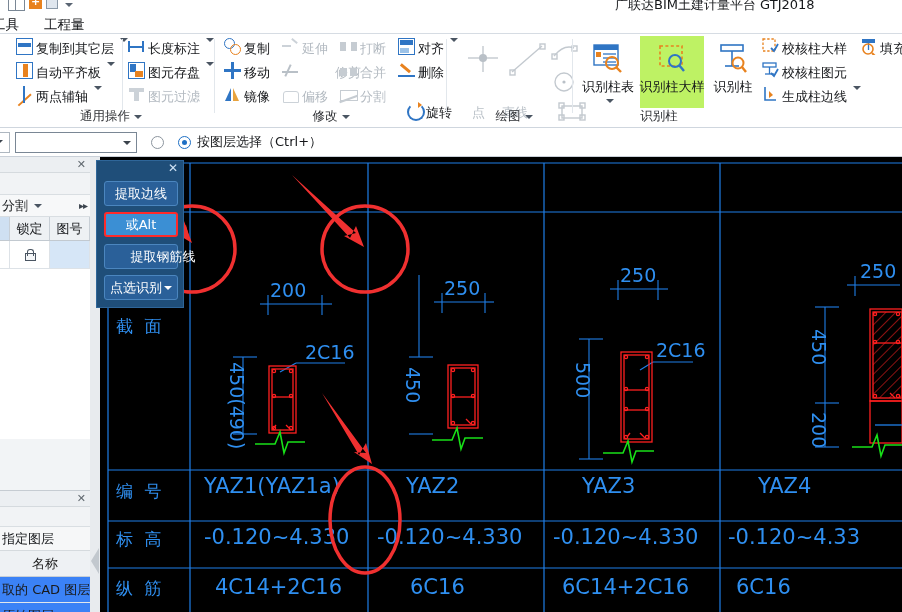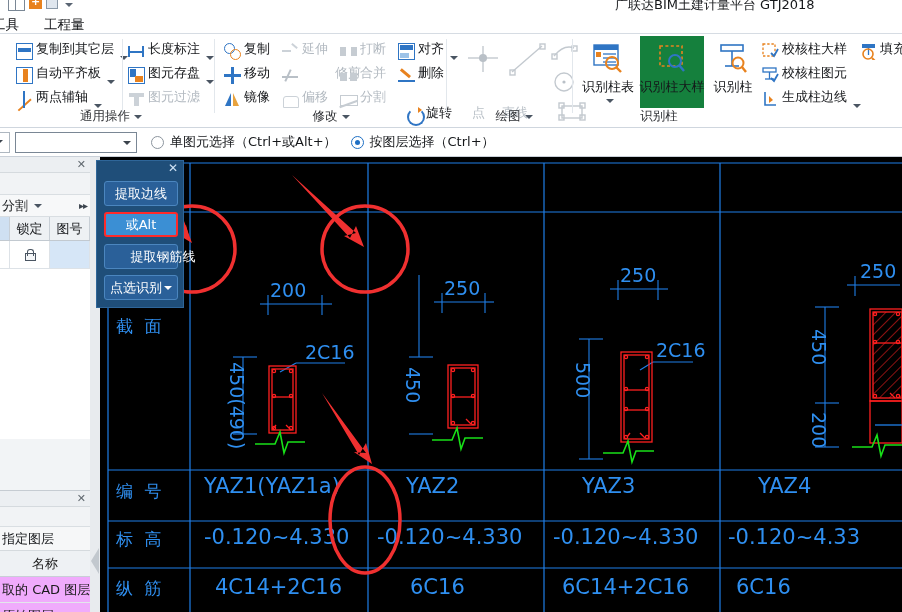--- a/index.html
+++ b/index.html
@@ -71,21 +71,21 @@
   }
   .rb-caption {
     position:absolute; bottom:3px; width:100%; text-align:center;
     font-size:12.5px; color:#2d2f33; white-space:nowrap;
   }
   .rb-caption .cap-arrow {
     display:inline-block; width:0;height:0;margin-left:4px; vertical-align:middle;
     border-left:4px solid transparent;border-right:4px solid transparent;border-top:4px solid #4a5562;
   }
   .rb-item {
-    position:absolute; display:flex; align-items:flex-end; gap:3px;
+    position:absolute; display:flex; align-items:flex-start; gap:3px;
     height:22px; padding:0 2px; font-size:13px; color:#15171a; white-space:nowrap;
   }
   .rb-item.dim { color:#b3bac1; }
   .rb-item .lbl { line-height:22px; }
   .dd-caret {
     width:0;height:0;border-left:4px solid transparent;border-right:4px solid transparent;
     border-top:4px solid #4a5562; margin-left:3px;
   }
 
   
@@ -132,21 +132,21 @@
   
   .draw-glyph { position:absolute; }
   .dg-label { position:absolute; font-size:13px; color:#b9c0c7; }
 
   
   .rb-big {
     position:absolute; top:2px; width:64px; height:72px;
     display:flex; flex-direction:column; align-items:center; justify-content:flex-start;
     padding-top:6px; font-size:13px; color:#15171a; white-space:nowrap;
   }
-  .rb-big.selected { background:#15803d; }
+  .rb-big.selected { background:#bef264; }
   .rb-big .bigtxt { margin-top:4px; }
   .bigic { width:36px; height:32px; position:relative; }
 
   
   #selbar {
     position:absolute; left:0; top:128px; width:902px; height:29px;
     background:#ffffff; border-bottom:1px solid #c9d0d8;
     display:flex; align-items:center;
   }
   .sb-caret-btn {
@@ -191,21 +191,21 @@
   .lock-ic:after{content:'';position:absolute;left:3px;top:0;width:5px;height:6px;border:1px solid #4a5562;border-bottom:none;border-radius:3px 3px 0 0;}
   .lp-fill { background:#fff; }
 
   
   #left-dock2 {
     position:absolute; left:0; top:490px; width:90px; height:122px; background:#f2f4f6;
     border-top:1px solid #c6ccd2;
   }
   .lp2-label { height:24px; display:flex; align-items:center; font-size:13px; color:#15171a; padding-left:2px; border-bottom:1px solid #d5dade; background:#f6f7f8;}
   .lp2-colhdr { height:26px; display:flex; align-items:center; justify-content:center; font-size:13px; background:#eef1f4; border-bottom:1px solid #c8cfd6;}
-  .lp2-item { height:26px; display:flex; align-items:center; font-size:13px; padding-left:2px; background:#f0abfc; border-bottom:1px solid #e3e7eb; white-space:nowrap;}
+  .lp2-item { height:26px; display:flex; align-items:center; font-size:13px; padding-left:2px; background:#3b82f6; border-bottom:1px solid #e3e7eb; white-space:nowrap;}
 
   
   #splitter {
     position:absolute; left:90px; top:157px; width:10px; height:455px; background:#e8ebee;
   }
   #splitter-grip {
     position:absolute; left:91px; top:548px; width:8px; height:26px; background:#c2c8ce;
     clip-path: polygon(100% 0, 100% 100%, 0 50%);
   }
 
@@ -455,21 +455,20 @@
 <div id="selbar">
   <div class="sb-caret-btn">
     <span style="width:0;height:0;border-left:4px solid transparent;border-right:4px solid transparent;border-top:4px solid #3b434d;"></span>
   </div>
   <div class="sb-combo">
     <span style="display:block;padding:2px 4px;font-size:12px;"></span>
     <span class="cb-arrow"></span>
   </div>
   <div class="radio-opt">
     <span class="radio"></span>
-    <span>单图元选择（Ctrl+或Alt+）</span>
   </div>
   <div class="radio-opt">
     <span class="radio on"></span>
     <span>按图层选择（Ctrl+）</span>
   </div>
 </div>
 
 <div id="left-dock">
   <div class="lp-head">
     <span class="lp-x">✕</span>

